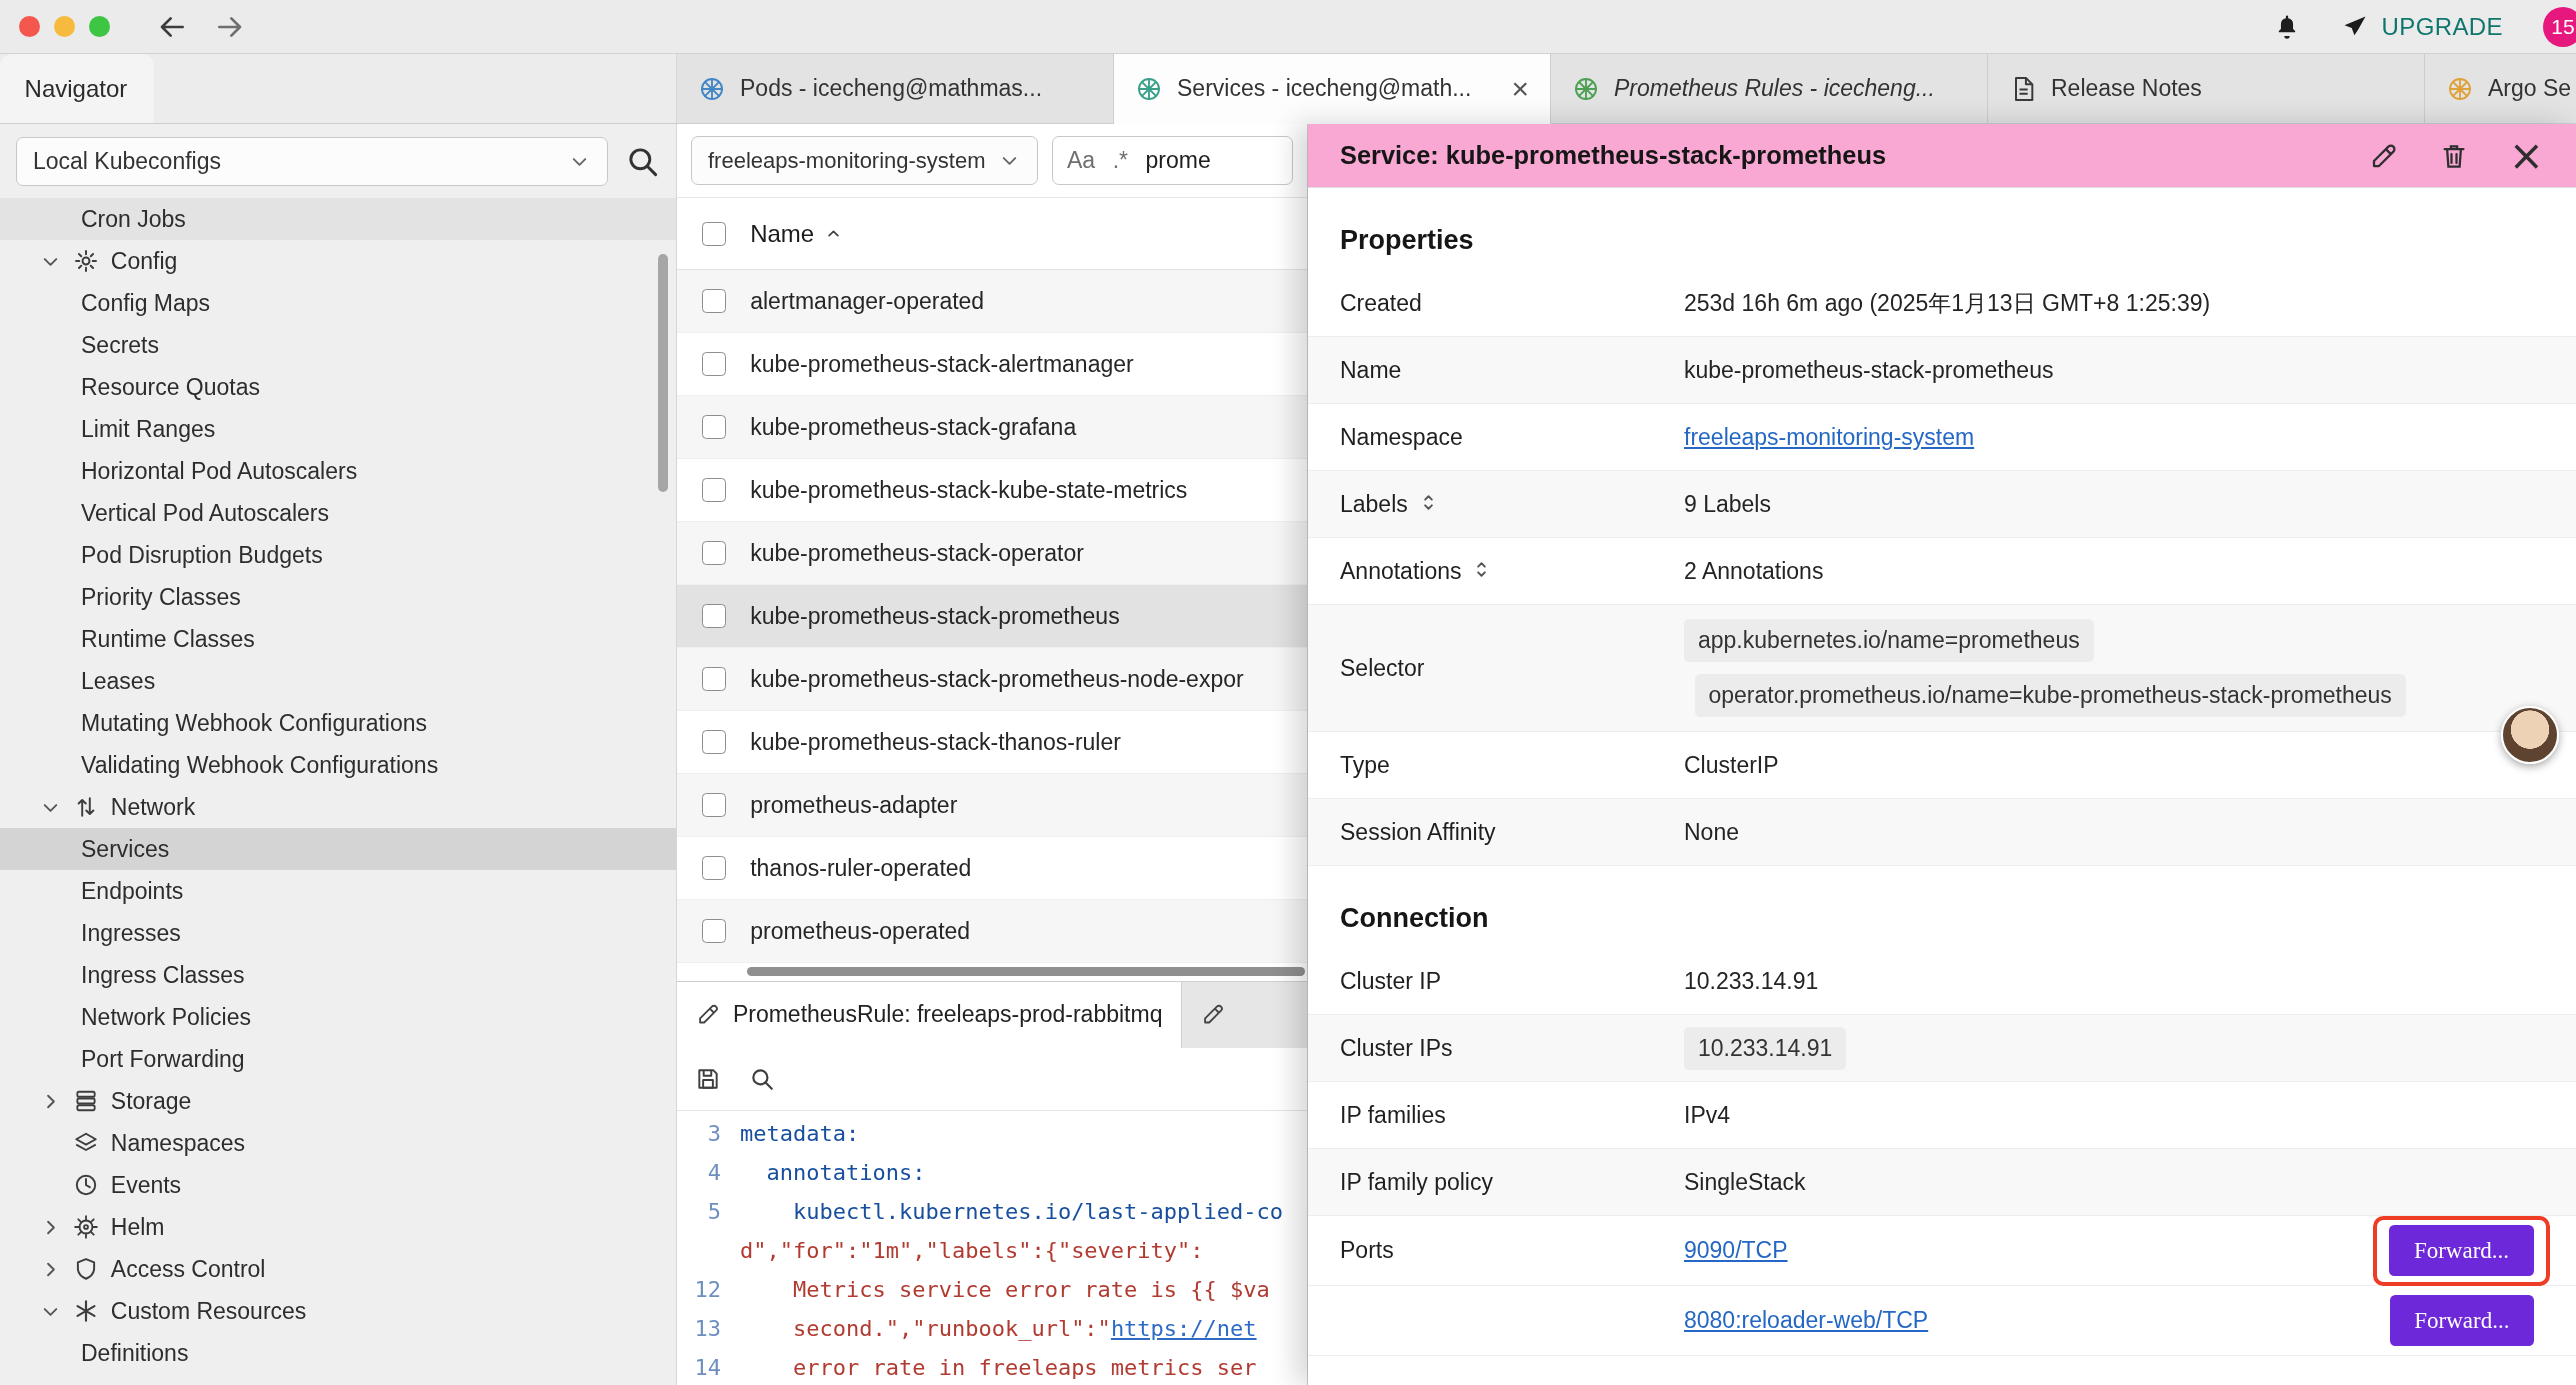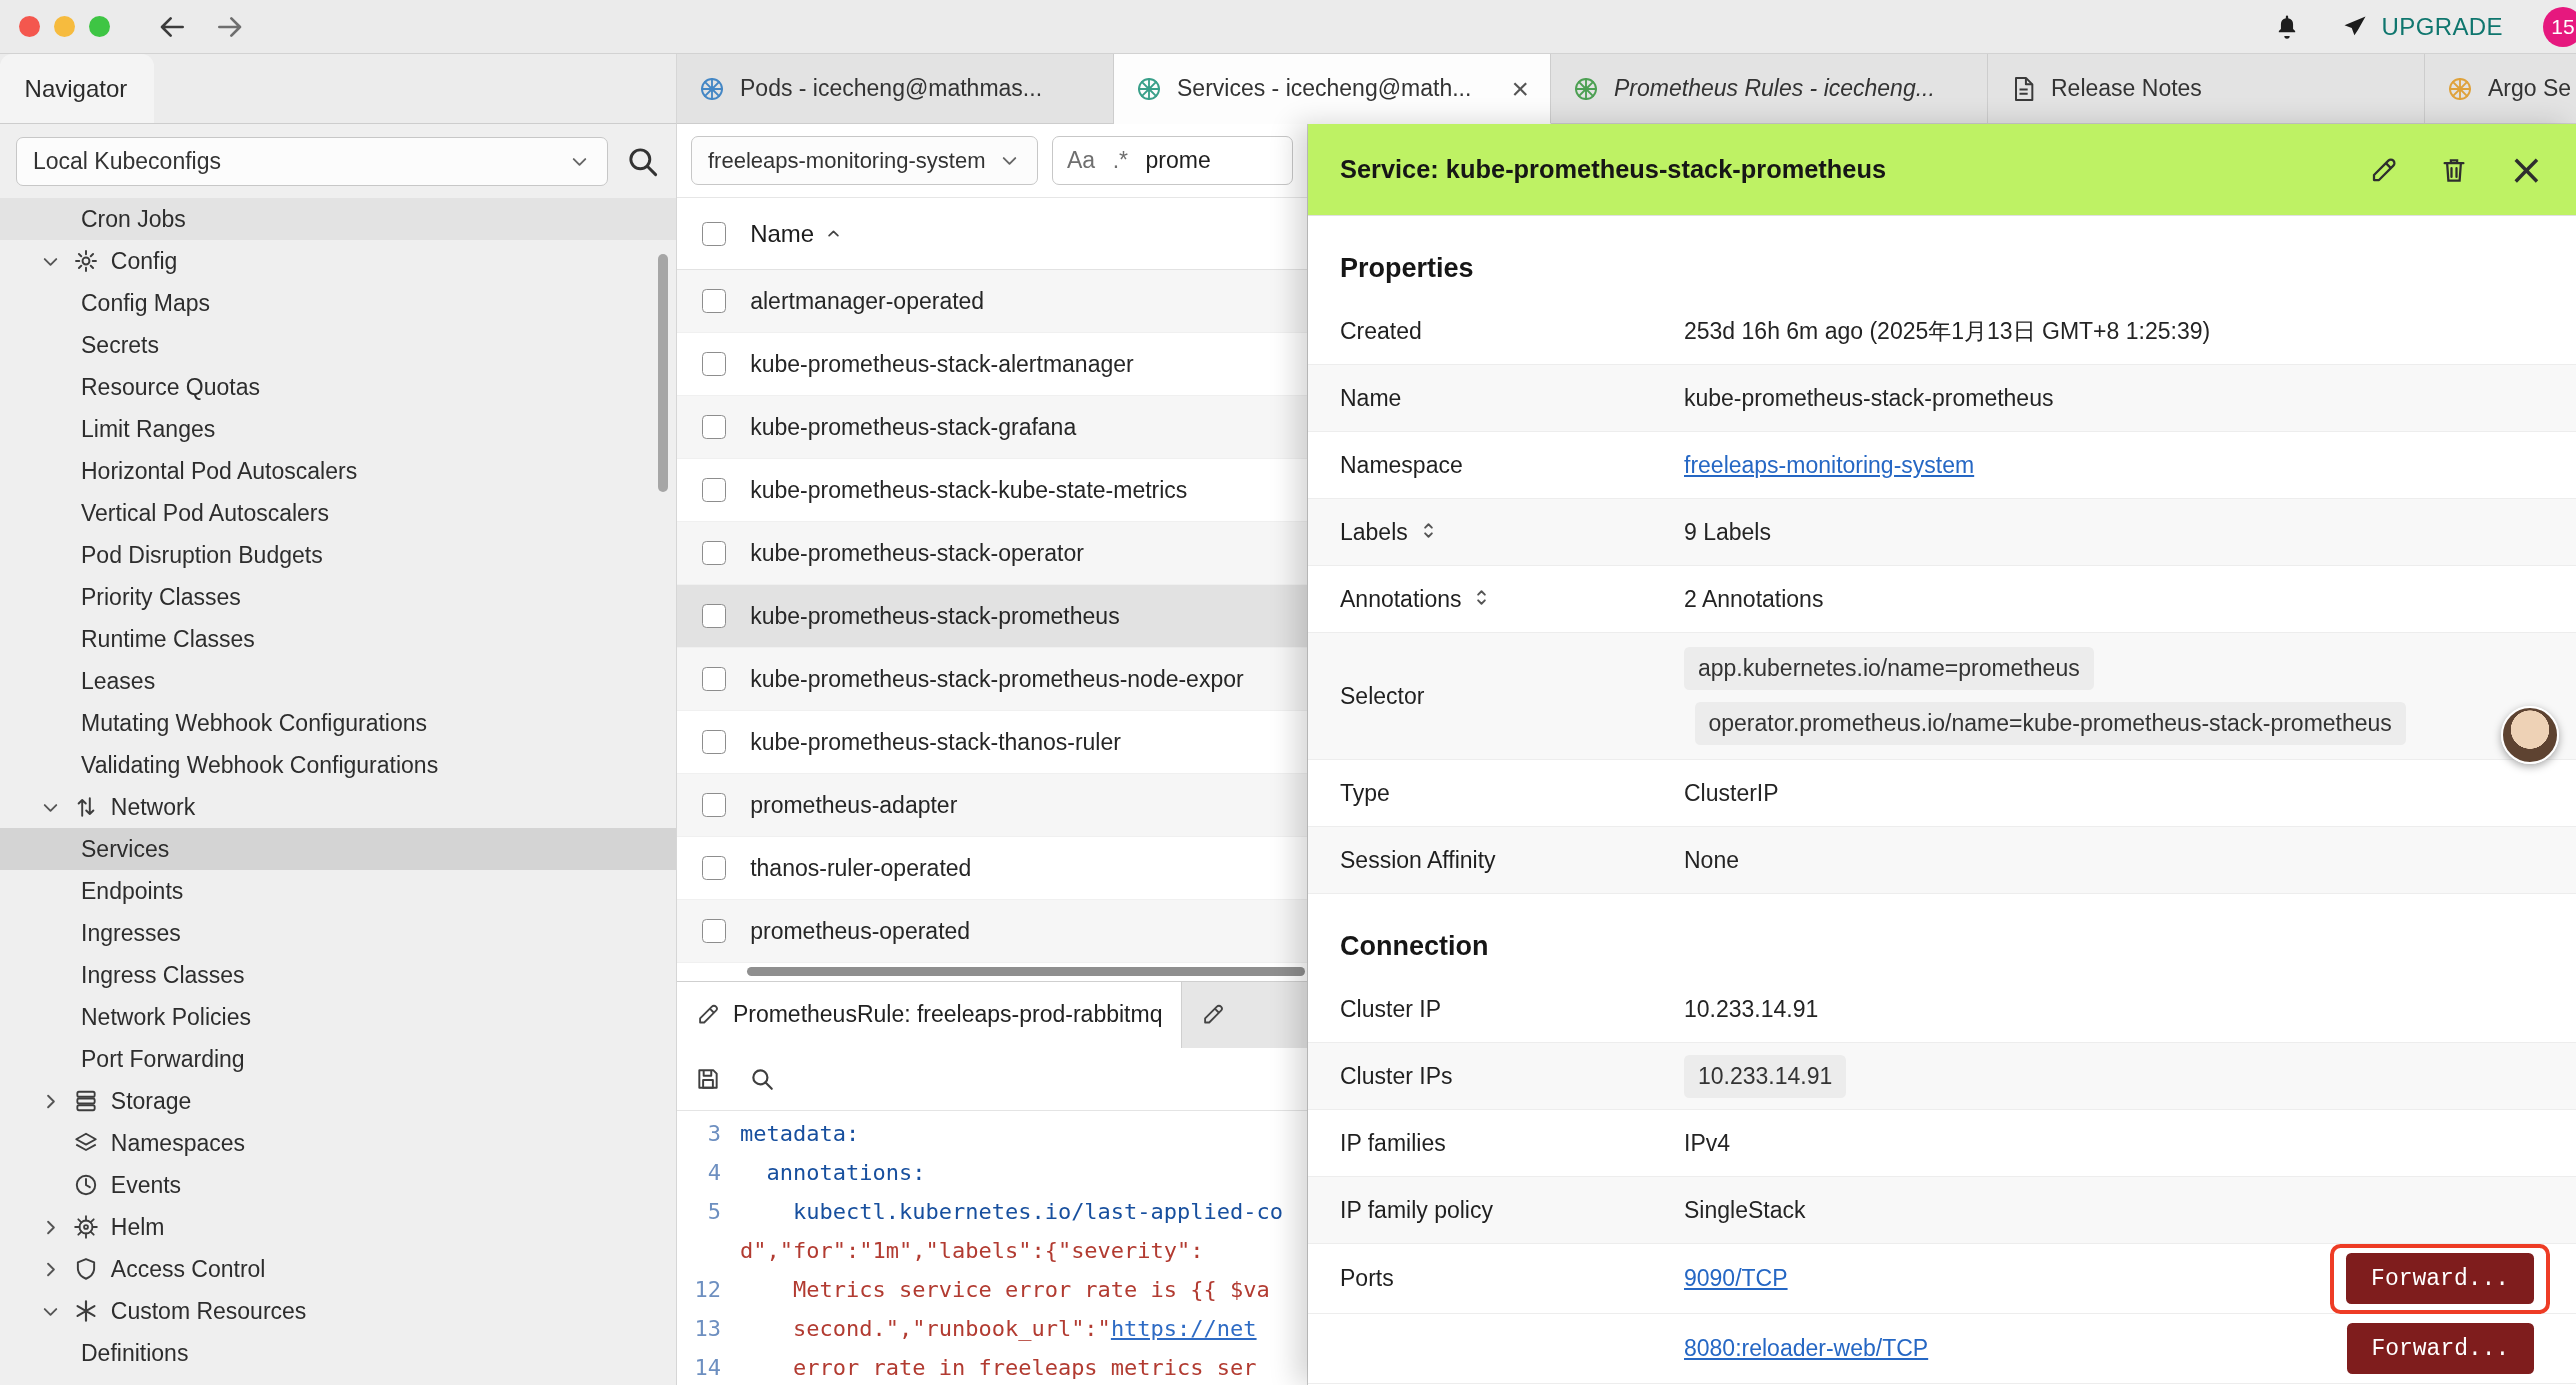--- a/index.html
+++ b/index.html
@@ -83,40 +83,40 @@
   .ed-toolbar .icon{width:26px;height:26px;color:#3f3f3f}
   .code{flex:1;font-family:"DejaVu Sans Mono",monospace;font-size:22px;overflow:hidden;padding-top:3.5px}
   .cline{height:39px;display:flex;align-items:center;white-space:pre;overflow:hidden}
   .lnum{flex:0 0 63px;text-align:right;padding-right:19px;color:#6d8fc0}
   .tok-key{color:#174f9e}
   .tok-string{color:#b23b31}
   .tok-link{color:#2e6bc4;text-decoration:underline}
 
   
   .drawer{flex:1;background:#fff;box-shadow:-12.3px 0 26px rgba(0,0,0,.16);display:flex;flex-direction:column;position:relative;min-width:0;z-index:2}
-  .drawer-header{height:92px;display:flex;align-items:center;padding:12px 32px;border-bottom:0.9px solid #e0e0e0;background:#bef264;flex:0 0 auto}
+  .drawer-header{height:64px;display:flex;align-items:center;padding:12px 32px;border-bottom:0.9px solid #e0e0e0;background:#f9a8d4;flex:0 0 auto}
   .drawer-title{font-size:25.4px;font-weight:bold;color:#161616;white-space:nowrap}
   .drawer-actions{margin-left:auto;display:flex;align-items:center;gap:40px}
   .drawer-actions .icon{width:30px;height:30px;color:#2e2e2e}
   .drawer-close{font-size:42px;color:#2e2e2e;line-height:1;font-family:"DejaVu Sans",sans-serif}
   .drawer-body{flex:1;overflow:hidden}
   .dsection{margin-top:23px}
   .dheading{font-size:27px;font-weight:bold;color:#161616;padding:14px 32px}
   .prow{min-height:67px;display:flex;align-items:center;padding:0 42px 0 32px;border-bottom:0.9px solid #ededed;font-size:23px}
   .drows .prow:nth-child(even){background:#f8f8f8}
   .plabel{flex:0 0 344px;color:#1f1f1f;display:flex;gap:8.8px}
   .plabel .icon{width:23px;height:23px;color:#555}
   .pvalue{color:#242424;display:flex;align-items:center;flex:1;min-width:0;white-space:nowrap;overflow:hidden}
   .dlink{color:#2567c4;text-decoration:underline}
   .pbadge{background:#ececec;border-radius:5.3px;padding:8px 14px;color:#333;display:inline-block;white-space:nowrap}
   .badges-col{display:flex;flex-direction:column;align-items:flex-start;gap:12.3px;padding:14px 0}
   .badges-col .pbadge:nth-child(2){margin-left:10.5px}
   .prow.port{background:#fff !important;height:70px}
   .port-right{margin-left:auto;display:flex;align-items:center}
-  .fwd-btn{background:#7f1d1d;color:#fff;border:none;border-radius:5.3px;height:51px;padding:0 24.6px;font-size:23px;font-family:Liberation Mono, monospace;cursor:pointer}
+  .fwd-btn{background:#6d28d9;color:#fff;border:none;border-radius:5.3px;height:51px;padding:0 24.6px;font-size:23px;font-family:Liberation Serif, serif;cursor:pointer}
   .hl-box{border:4.4px solid #ee3c25;border-radius:10.5px;padding:5.3px 12.3px;margin-right:-16px}
   .avatar{position:absolute;right:17.5px;top:582px;width:58px;height:58px;border-radius:50%;border:2.6px solid #fff;box-shadow:0 2.6px 8.8px rgba(0,0,0,.35);background:radial-gradient(circle at 50% 40%,#eed2b6 0 45%,#5e4331 46%)}
 </style>
 </head>
 <body>
 
 <div class="app">
 
   <div class="topbar">
     <div class="traffic">

